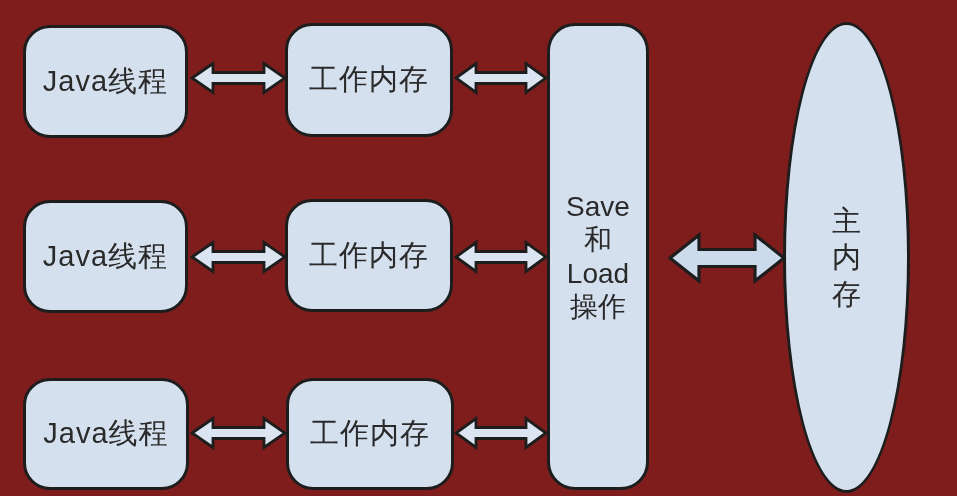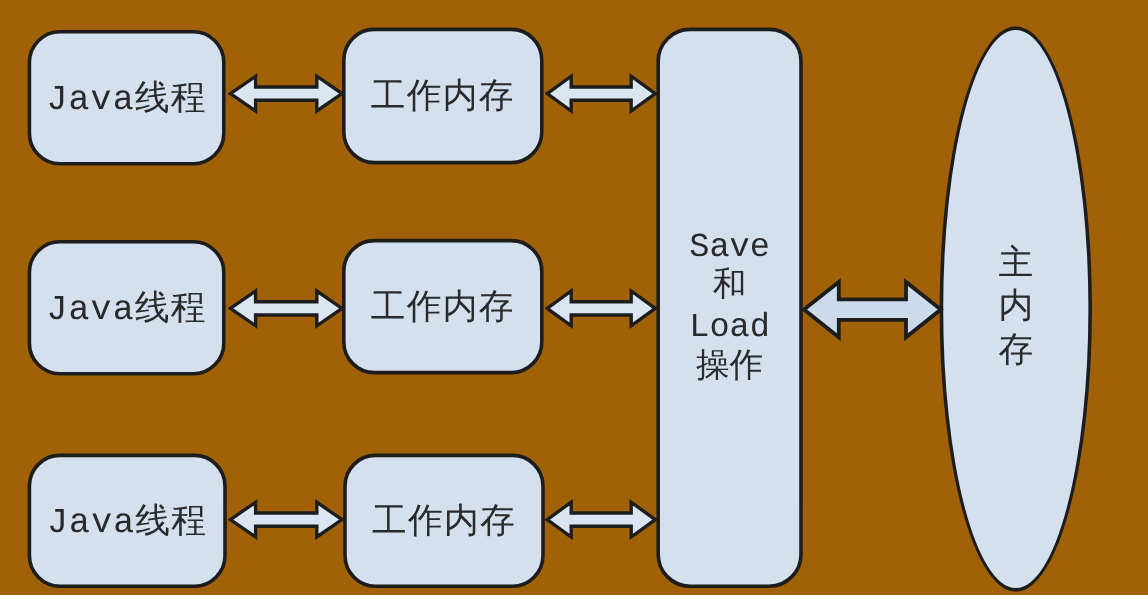--- a/index.html
+++ b/index.html
@@ -4,23 +4,23 @@
 <style>
   html, body {
     margin: 0;
     padding: 0;
     background: #ffffff;
   }
   .canvas {
     position: relative;
     width: 957px;
     height: 496px;
-    background: #a16207;
+    background: #7f1d1d;
     overflow: hidden;
-    font-family: Liberation Mono, monospace;
+    font-family: Liberation Sans, sans-serif;
     color: #2a2a2a;
   }
   .node {
     position: absolute;
     box-sizing: border-box;
     background: #d5e0ee;
     border: 3px solid #1d1d1d;
     display: flex;
     align-items: center;
     justify-content: center;
@@ -77,21 +77,21 @@
   <div class="node rounded" style="left:285px; top:23px; width:168px; height:114px;">
     <span class="node-label">工作内存</span>
   </div>
   <div class="node rounded" style="left:285px; top:199px; width:168px; height:113px;">
     <span class="node-label">工作内存</span>
   </div>
   <div class="node rounded" style="left:286px; top:378px; width:168px; height:112px;">
     <span class="node-label">工作内存</span>
   </div>
 
-  <div class="node tall" style="left:547px; top:23px; width:122px; height:467px;">
+  <div class="node tall" style="left:547px; top:23px; width:102px; height:467px;">
     <span class="node-label multiline-label">Save
 和
 Load
 操作</span>
   </div>
 
   <div class="node ellipse" style="left:783px; top:22px; width:127px; height:471px;">
     <span class="node-label vertical-label">主内存</span>
   </div>
 

